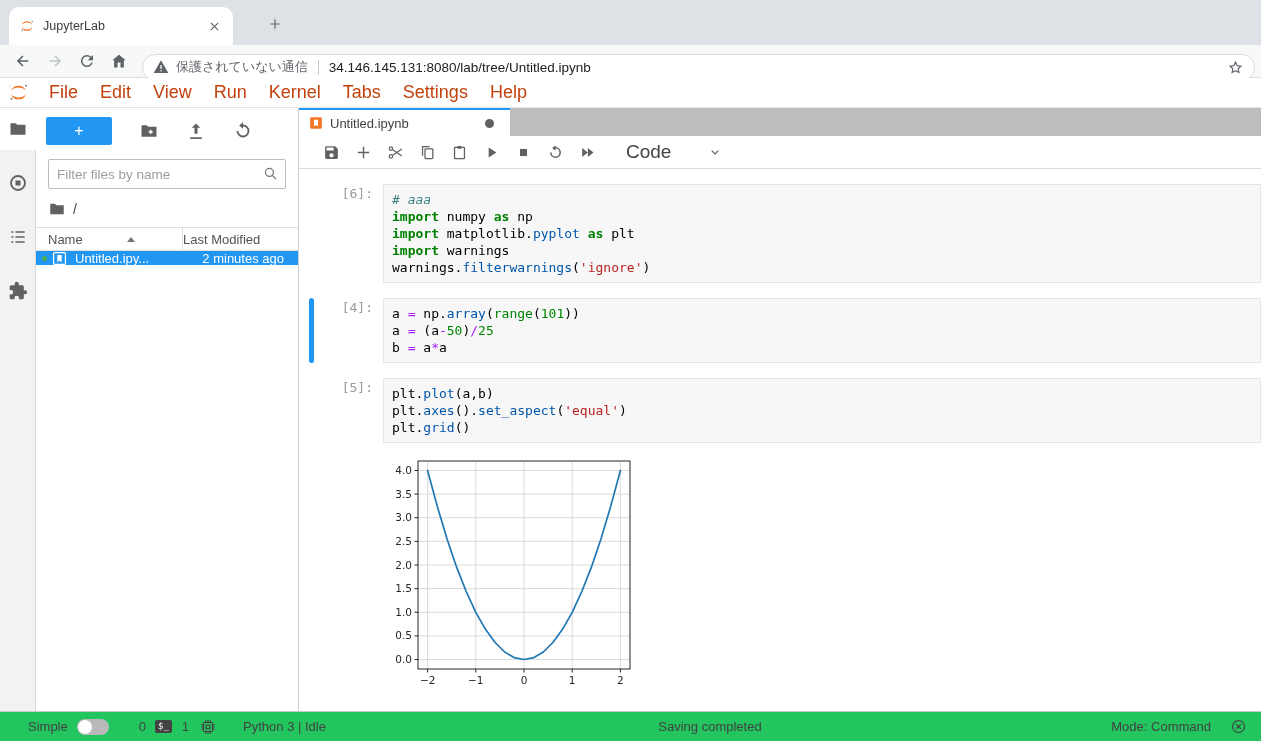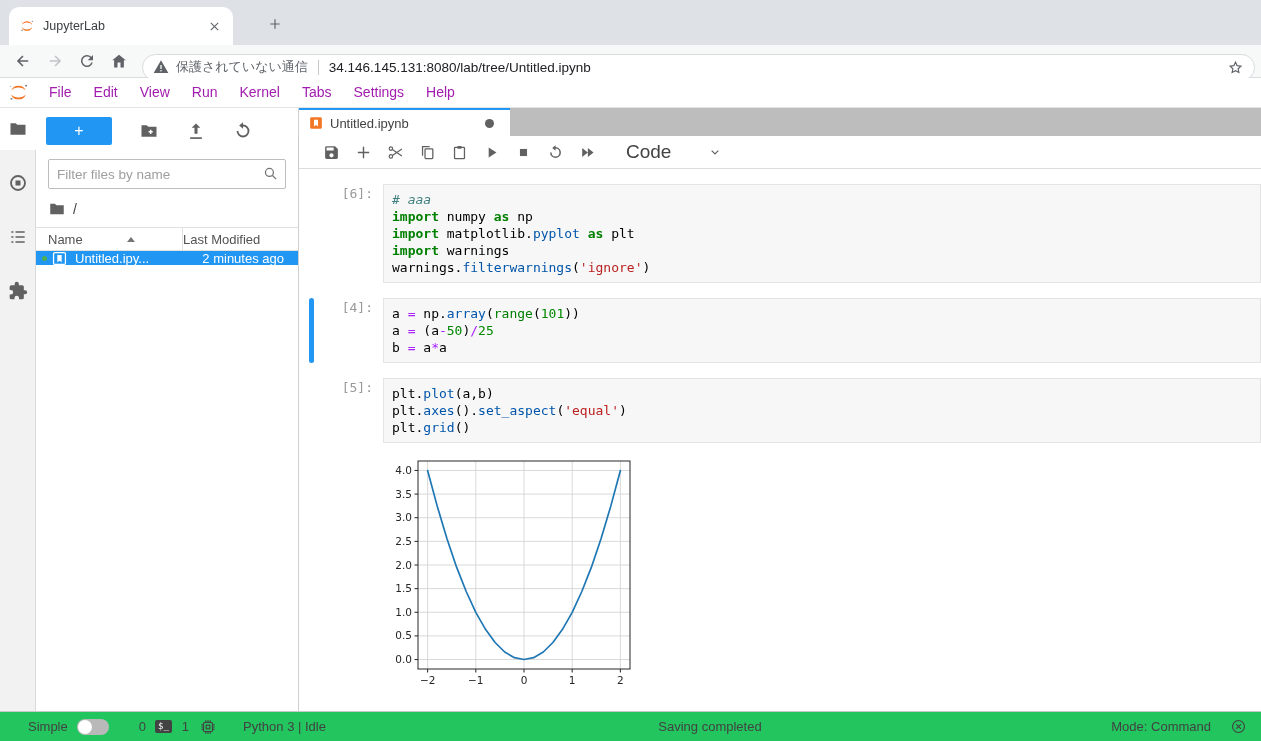--- a/index.html
+++ b/index.html
@@ -29,21 +29,21 @@
     margin:12px 6px 0 14px; display:flex; align-items:center; padding:0 10px; }
   .sec-label { font-size:13px; color:#5f6368; margin-left:7px; }
   .omni-div { width:1px; height:15px; background:#c6c9cc; margin:0 10px; }
   .url { font-size:13.5px; color:#202124; flex:1; white-space:nowrap; overflow:hidden; }
   .star { width:17px; height:17px; color:#5f6368; }
 
   
   .jmenu { position:absolute; left:0; top:78px; right:0; height:30px; background:#fff;
     border-bottom:1px solid #e3e3e3; display:flex; align-items:center; }
   .jlogo { width:23px; height:23px; margin:0 8px 0 7px; }
-  .menu-item { font-size:14px; color:#a21caf; padding:0 11px; line-height:29px; cursor:default; }
+  .menu-item { font-size:18px; color:#c2410c; padding:0 11px; line-height:29px; cursor:default; }
 
   
   .abar { position:absolute; left:0; top:108px; width:36px; bottom:30px; background:#f2f2f2;
     border-right:1px solid #d9d9d9; }
   .ab-item { width:36px; height:42px; display:flex; align-items:center; justify-content:center; color:#616161; }
   .ab-item.active { background:#fff; }
   .ab-item + .ab-item { margin-top:12px; }
 
   
   .sidebar { position:absolute; left:36px; top:108px; width:263px; bottom:30px; background:#fff;

